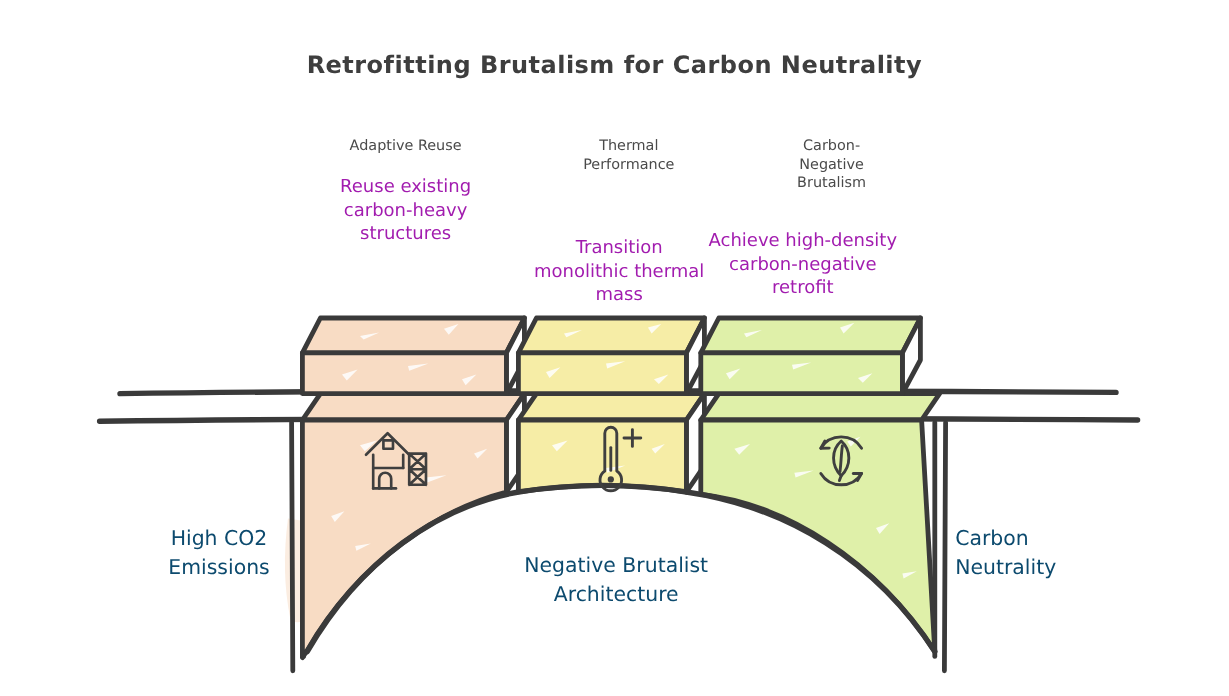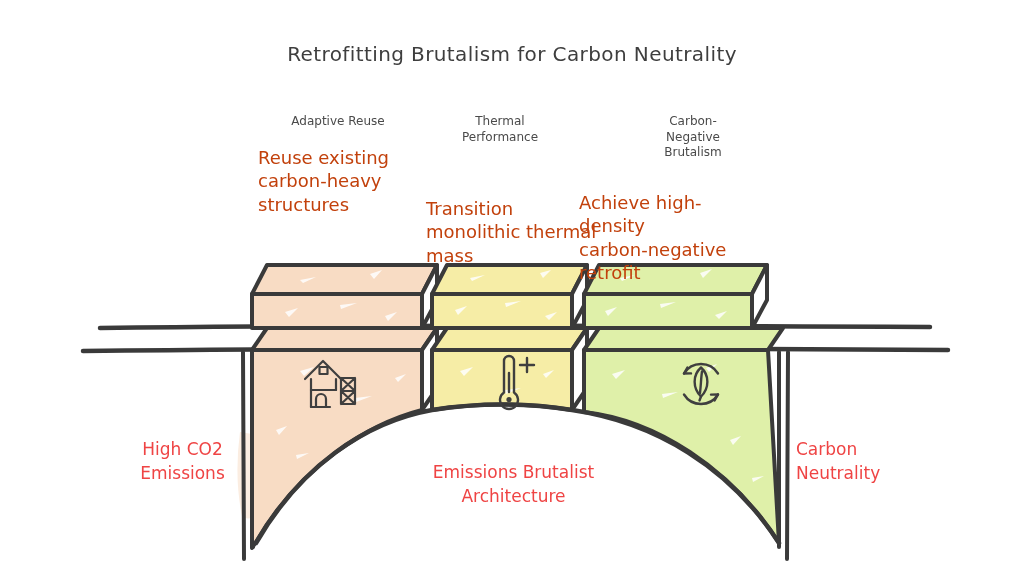--- a/index.html
+++ b/index.html
@@ -8,43 +8,43 @@
     width:1024px;height:580px;
     background:#ffffff;
     font-family:"DejaVu Sans","Liberation Sans",sans-serif;
     overflow:hidden;
   }
   .art{position:absolute;left:0;top:0;}
   .txt{position:absolute;white-space:pre-line;}
   .page-title{
     left:0;top:42px;width:1024px;
     text-align:center;
-    font-size:20px;font-weight:normal;
+    font-size:20px;font-weight:bold;
     letter-spacing:.4px;
     color:#3e3e3e;
   }
   .col-title{
     text-align:center;
     font-size:12px;line-height:1.3;
     color:#4a4a4a;
   }
   .col-sub{
-    text-align:left;
-    font-size:18px;line-height:1.3;
-    color:#c2410c;
+    text-align:center;
+    font-size:15px;line-height:1.3;
+    color:#a21caf;
   }
   .c1t{left:243px;top:114px;width:190px;}
   .c1s{left:258px;top:146px;width:160px;}
-  .c2t{left:420px;top:114px;width:160px;}
+  .c2t{left:444px;top:114px;width:160px;}
   .c2s{left:426px;top:197px;width:180px;}
   .c3t{left:603px;top:114px;width:180px;}
   .c3s{left:579px;top:191px;width:180px;}
   .label{
     font-size:17px;line-height:1.4;
-    color:#ef4444;
+    color:#0c4a6e;
   }
   .label-left{left:100px;top:438px;width:165px;text-align:center;}
   .label-center{left:390px;top:461px;width:247px;text-align:center;}
   .label-right{left:796px;top:438px;width:160px;text-align:left;}
 </style>
 </head>
 <body>
 
 <div class="stage">
 
@@ -170,18 +170,18 @@
 
   <div class="txt col-title c3t">Carbon-
 Negative
 Brutalism</div>
   <div class="txt col-sub c3s">Achieve high-density
 carbon-negative
 retrofit</div>
 
   <div class="txt label label-left">High CO2
 Emissions</div>
-  <div class="txt label label-center">Emissions Brutalist
+  <div class="txt label label-center">Negative Brutalist
 Architecture</div>
   <div class="txt label label-right">Carbon
 Neutrality</div>
 
 </div>
 
 </body></html>

